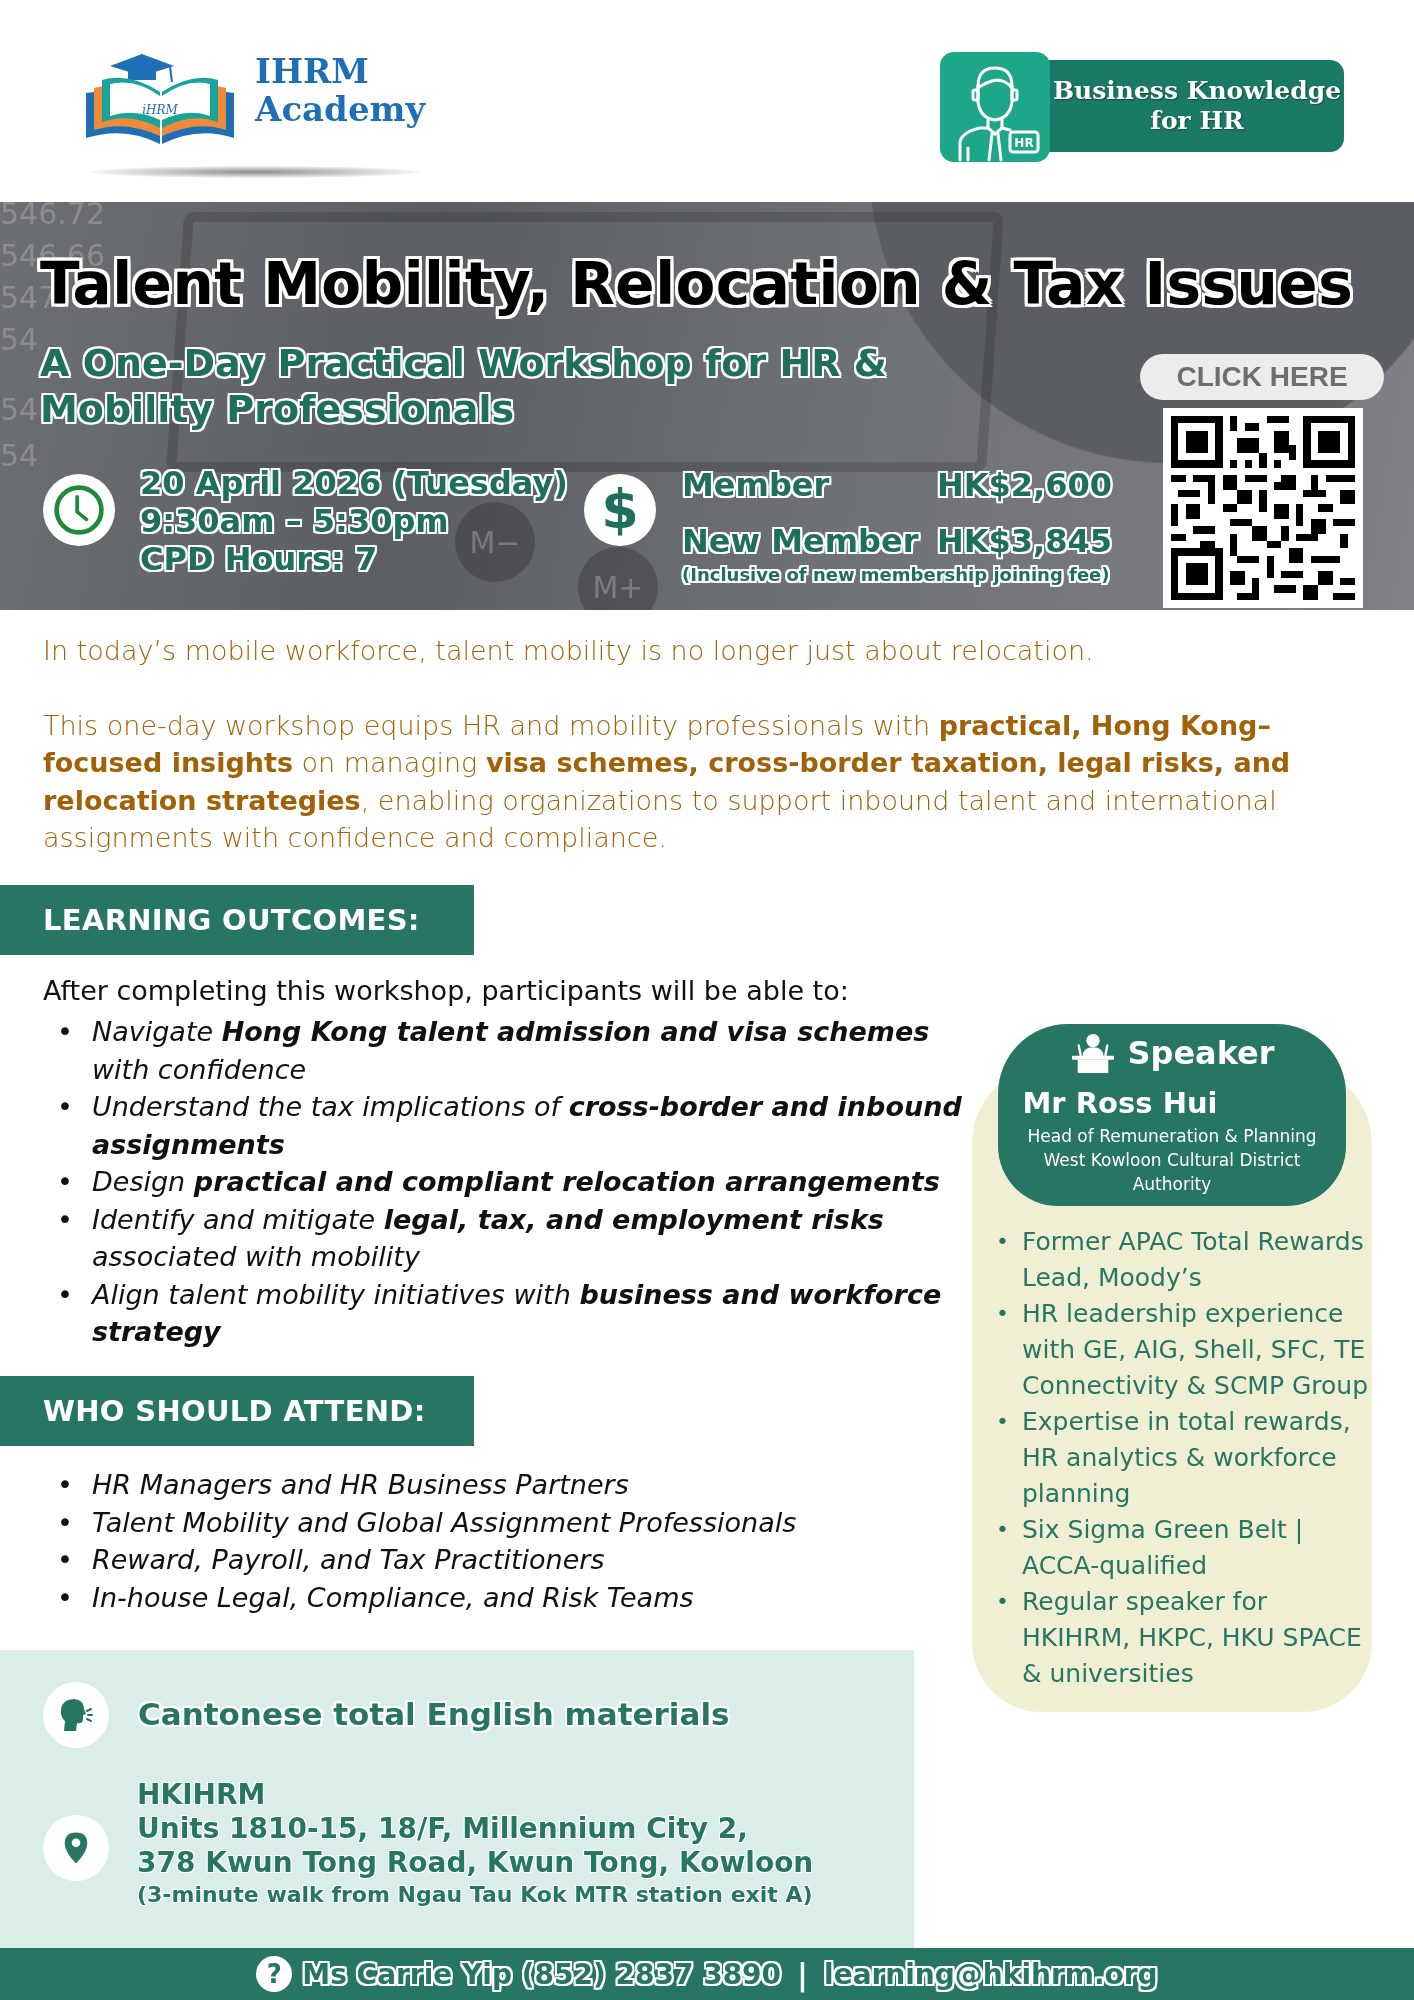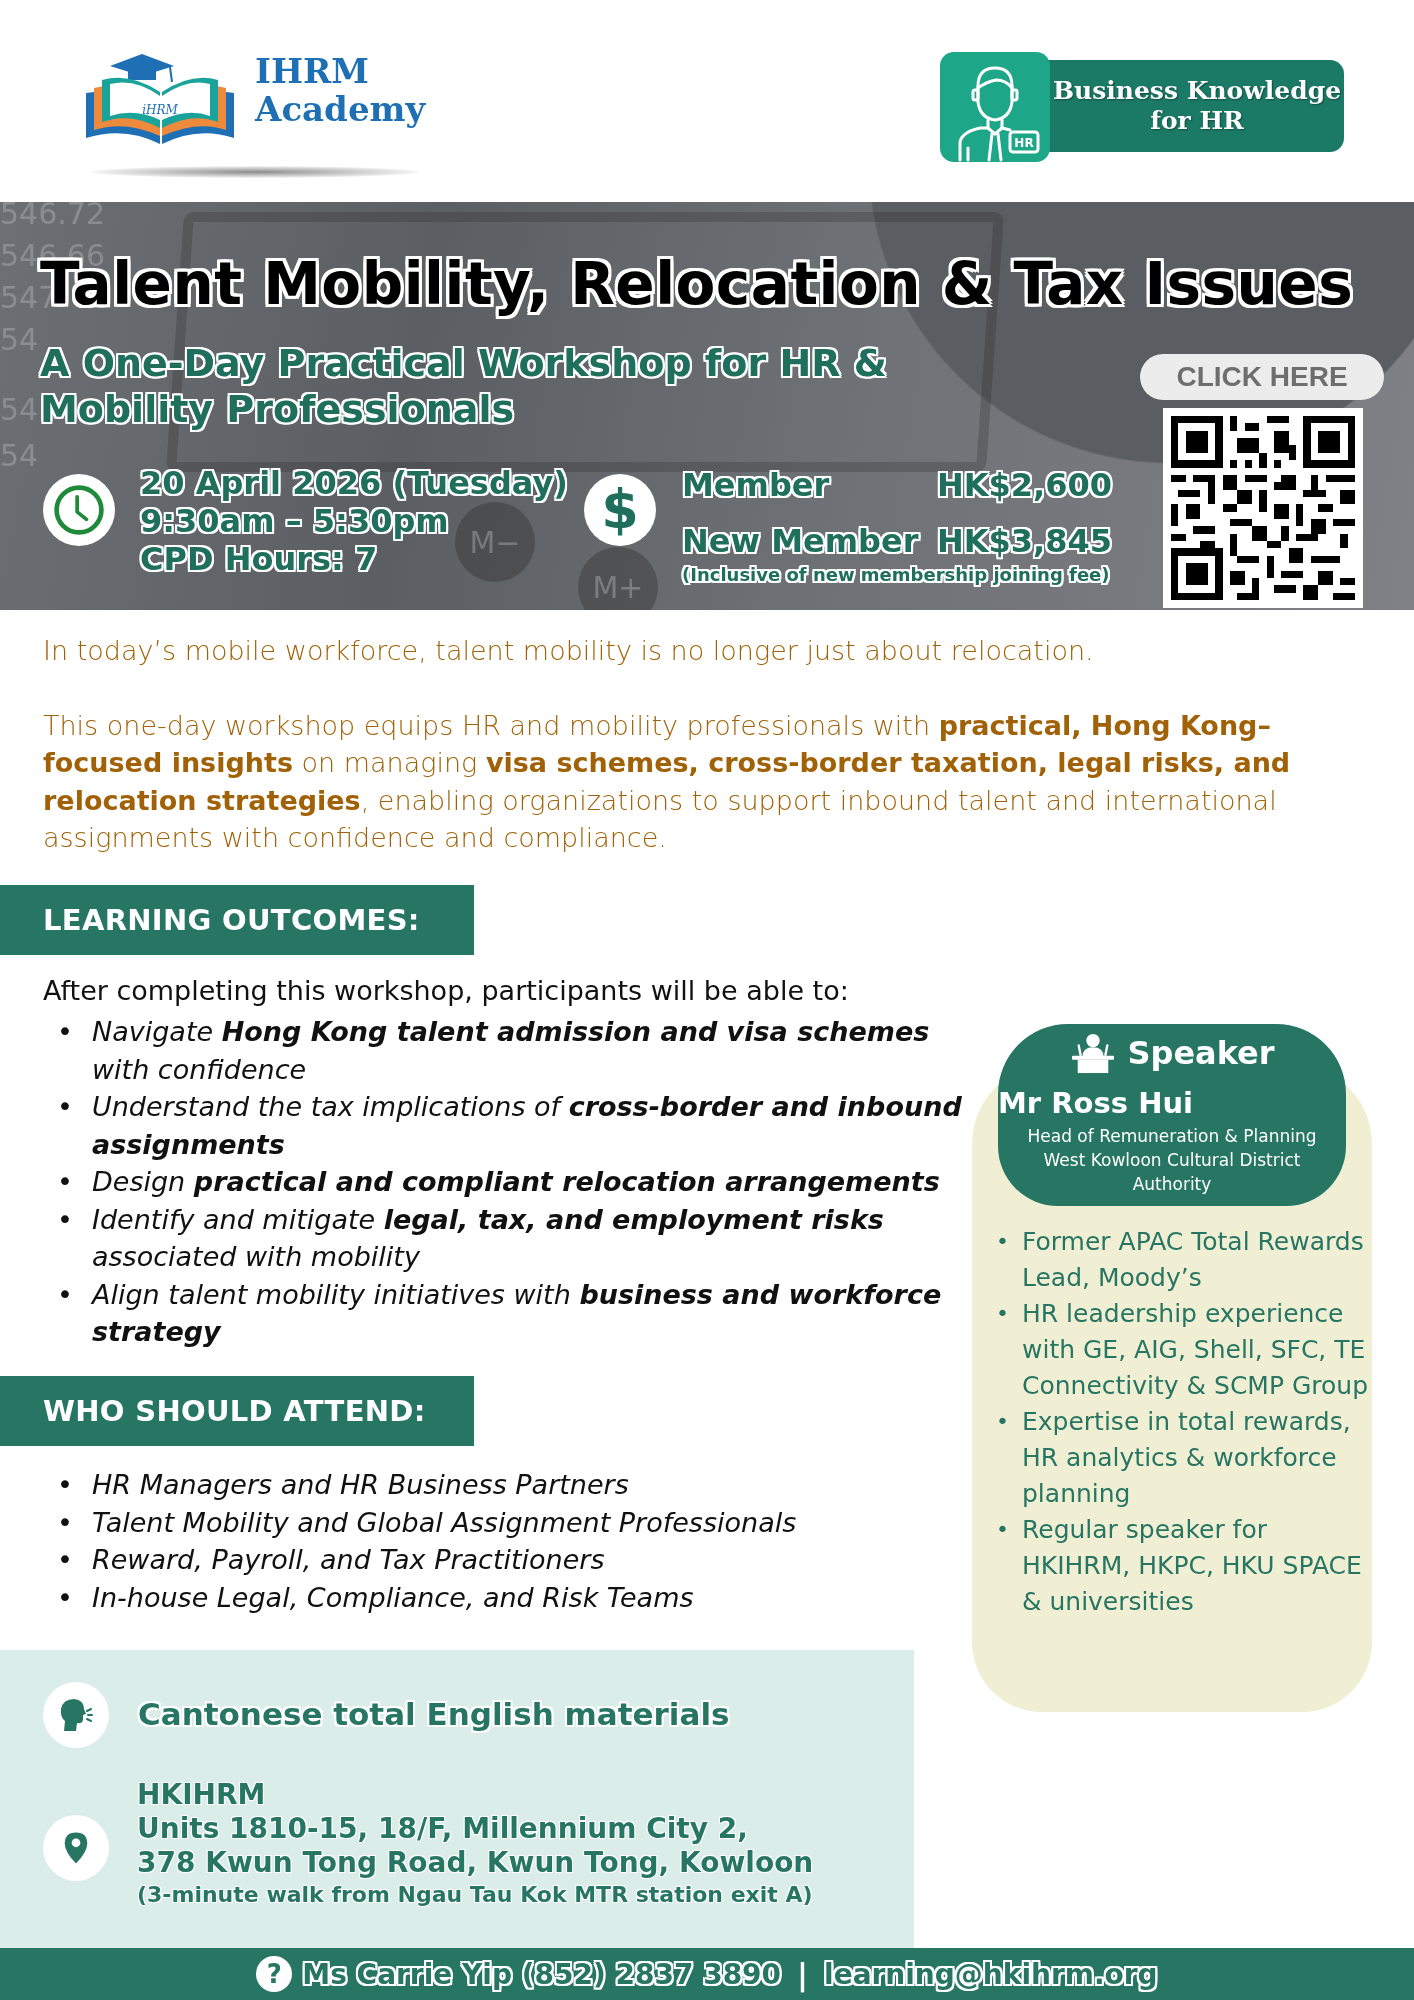--- a/index.html
+++ b/index.html
@@ -64,21 +64,21 @@
   .bullets li::before { content: "•"; position: absolute; left: 14px; top: 0; }
   .bullets b { font-weight: bold; }
   .lo-list { left: 43px; top: 1013px; width: 940px; }
   .wsa-list { left: 43px; top: 1466px; width: 900px; }
 
   
   .speaker-card { position: absolute; left: 972px; top: 1064px; width: 400px; height: 648px; background: #f1efd3; border-radius: 80px 80px 70px 70px; }
   .speaker-head { position: absolute; left: 998px; top: 1024px; width: 348px; height: 182px; background: #277563; border-radius: 70px 70px 60px 60px; }
   .speaker-head-top { position: absolute; left: 1032px; top: 1024px; width: 280px; height: 80px; background: #277563; border-radius: 60px 60px 0 0; }
   .speaker-title-row { position: absolute; left: 998px; top: 1032px; width: 348px; display: flex; align-items: center; justify-content: center; gap: 10px; color: #fff; font-weight: bold; font-size: 32px; }
-  .speaker-name { position: absolute; left: 998px; top: 1086px; width: 348px; text-align: left; color: #fff; font-weight: bold; font-size: 29px; }
+  .speaker-name { position: absolute; left: 946px; top: 1086px; width: 348px; text-align: center; color: #fff; font-weight: bold; font-size: 29px; }
   .speaker-role { position: absolute; left: 1010px; top: 1124px; width: 324px; text-align: center; color: #fff; font-size: 17px; line-height: 24px; }
   .speaker-bio { position: absolute; left: 992px; top: 1224px; width: 380px; list-style: none; font-size: 25px; line-height: 36px; color: #277563; }
   .speaker-bio li { position: relative; padding-left: 30px; }
   .speaker-bio li::before { content: "•"; position: absolute; left: 4px; top: 0; font-size: 22px; }
 
   
   .info-panel { position: absolute; left: 0; top: 1650px; width: 914px; height: 300px; background: #daede8; }
   .info-icon { position: absolute; width: 66px; height: 66px; border-radius: 50%; background: #fff; display: flex; align-items: center; justify-content: center; }
   .lang-icon { left: 43px; top: 1682px; }
   .loc-icon { left: 43px; top: 1815px; }
@@ -302,20 +302,21 @@
 <div class="speaker-name">Mr Ross Hui</div>
 <div class="speaker-role">
   <div>Head of Remuneration &amp; Planning</div>
   <div>West Kowloon Cultural District</div>
   <div>Authority</div>
 </div>
 <ul class="speaker-bio">
   <li>Former APAC Total Rewards Lead, Moody’s</li>
   <li>HR leadership experience with GE, AIG, Shell, SFC, TE Connectivity &amp; SCMP Group</li>
   <li>Expertise in total rewards, HR analytics &amp; workforce planning</li>
+  <li>Six Sigma Green Belt | ACCA-qualified</li>
   <li>Regular speaker for HKIHRM, HKPC, HKU SPACE &amp; universities</li>
 </ul>
 
 <div class="info-panel"></div>
 <div class="info-icon lang-icon">
   <svg viewBox="0 0 40 40" width="40" height="40">
     <path d="M8 36 L9 26 Q4 22 5 14 Q7 4 18 4 Q28 5 28 14 L30 19 L27 20 L27 25 Q26 29 21 28 L20 36 Z" fill="#277563"></path>
     <path d="M31 16 L35 14 M32 20 L36 20 M31 24 L35 26" stroke="#277563" stroke-width="2" stroke-linecap="round"></path>
   </svg>
 </div>

